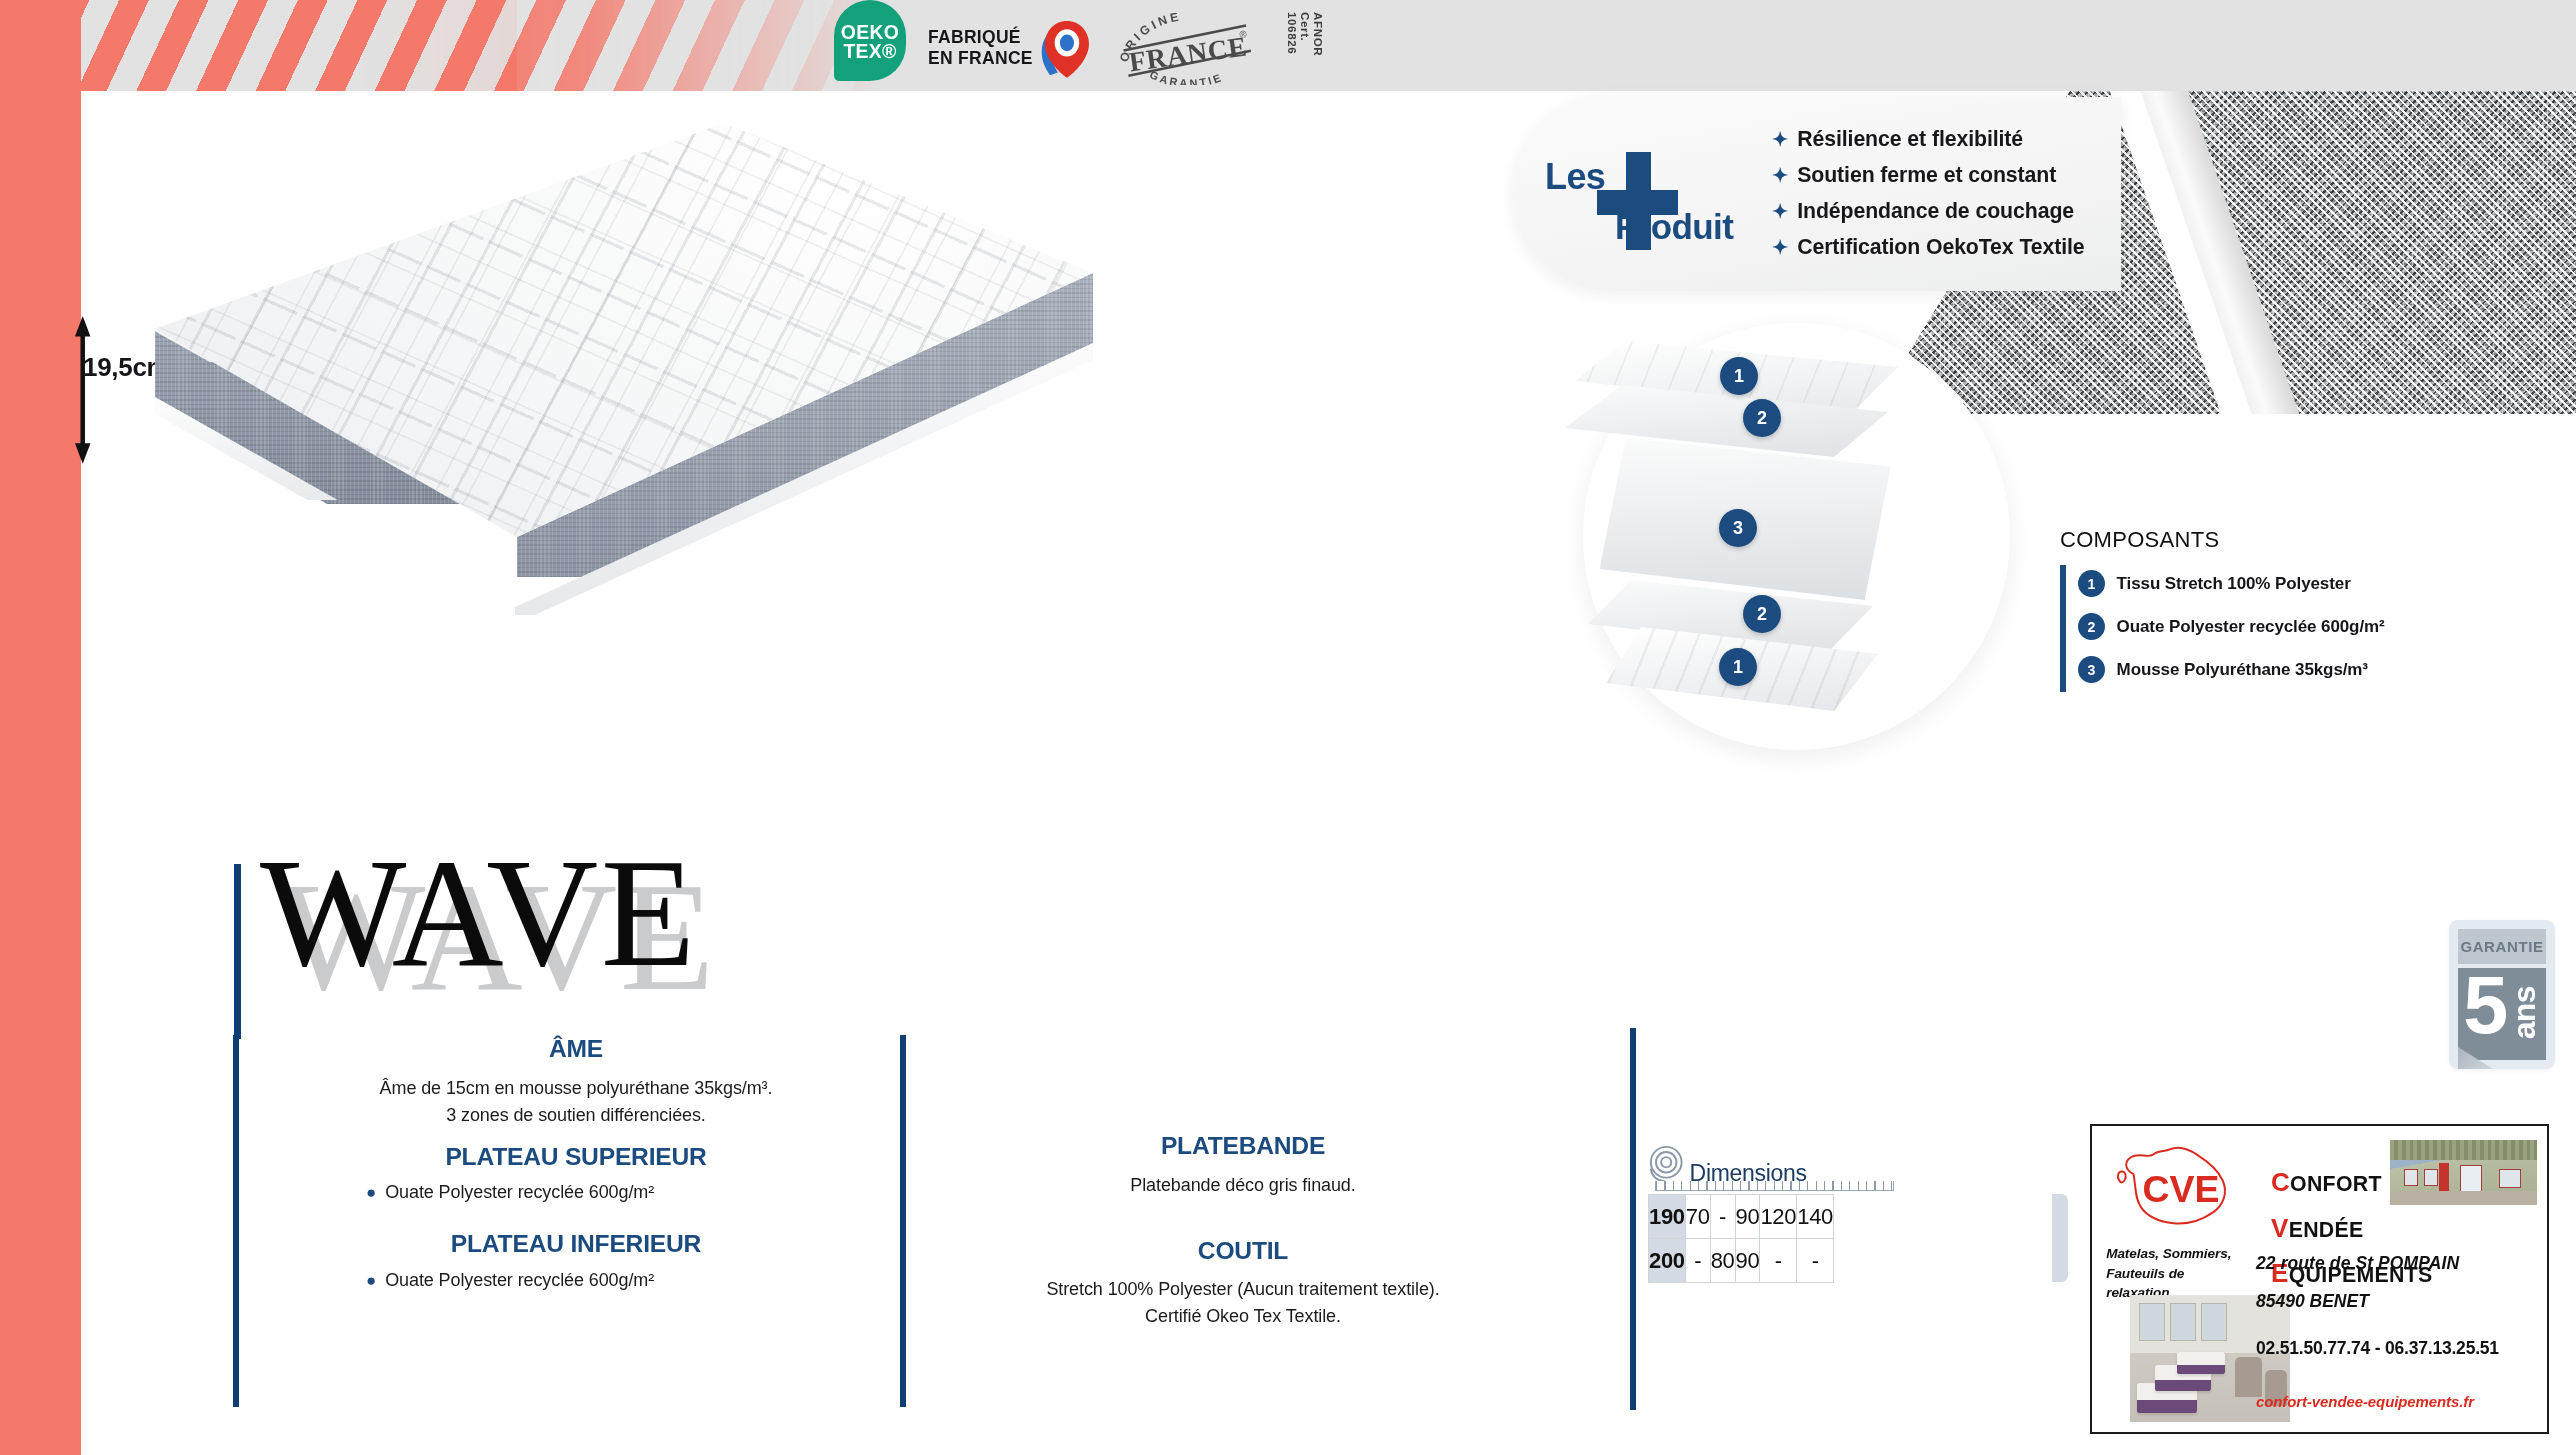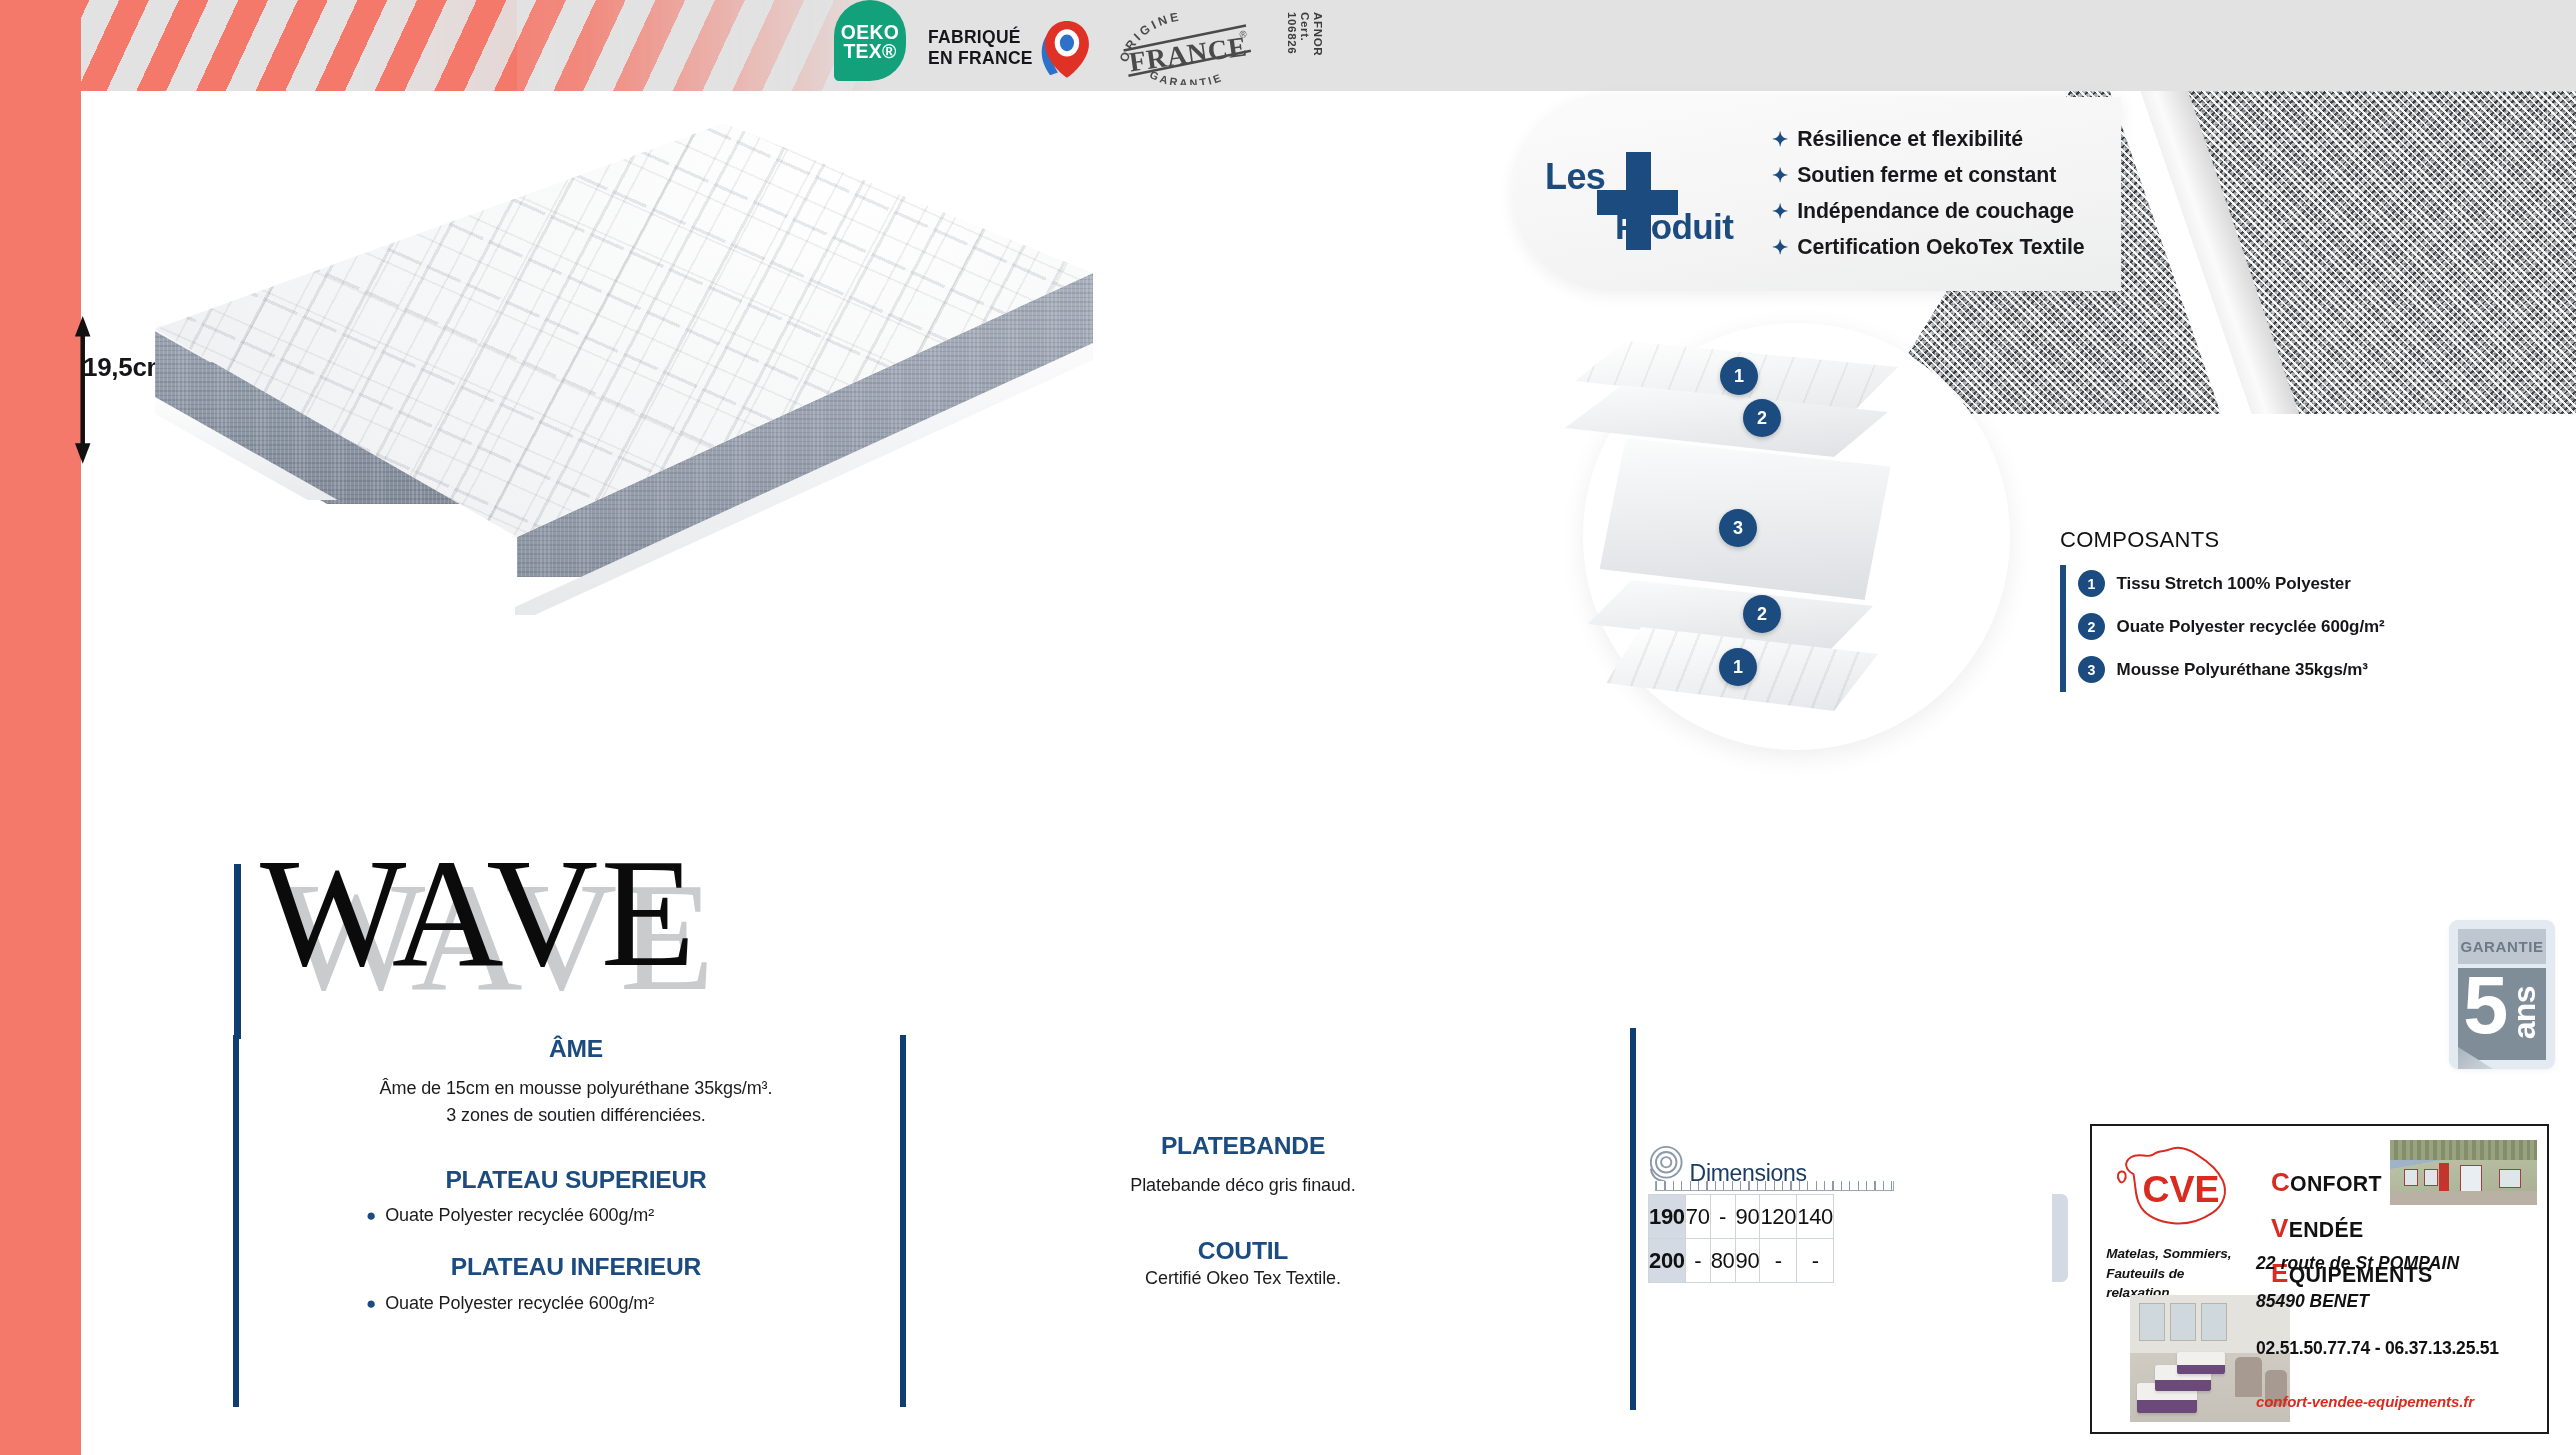--- a/index.html
+++ b/index.html
@@ -432,41 +432,42 @@
     <div class="wave-text">WAVE</div>
   </div>
 
   <div class="spec-col" style="left:233px;top:1035px;width:647px;">
     <div class="spec-rule" style="left:0;top:0;height:372px;"></div>
     <div style="padding-left:39px;">
       <div class="spec-h">ÂME</div>
       <div class="spec-p" style="margin-top:11.6px;">Âme de 15cm en mousse polyuréthane 35kgs/m³.</div>
       <div class="spec-p">3 zones de soutien différenciées.</div>
 
-      <div class="spec-h" style="margin-top:37px;">PLATEAU SUPERIEUR</div>
+      <div class="spec-h" style="margin-top:14px;">PLATEAU SUPERIEUR</div>
       <div class="spec-b" style="margin-top:11.6px;padding-left:94px;">
         <span class="dot">●</span>
         <span>Ouate Polyester recyclée 600g/m²</span>
       </div>
 
       <div class="spec-h" style="margin-top:27px;">PLATEAU INFERIEUR</div>
       <div class="spec-b" style="margin-top:11.6px;padding-left:94px;">
         <span class="dot">●</span>
         <span>Ouate Polyester recyclée 600g/m²</span>
       </div>
     </div>
   </div>
 
   <div class="spec-col" style="left:900px;top:1035px;width:647px;">
     <div class="spec-rule" style="left:0;top:0;height:372px;"></div>
     <div style="padding-left:39px;padding-top:97px;">
       <div class="spec-h">PLATEBANDE</div>
       <div class="spec-p" style="margin-top:11.6px;">Platebande déco gris finaud.</div>
 
       <div class="spec-h" style="margin-top:38px;">COUTIL</div>
+      <div class="spec-p" style="margin-top:11.6px;">Stretch 100% Polyester (Aucun traitement textile).</div>
       <div class="spec-p">Certifié Okeo Tex Textile.</div>
     </div>
   </div>
 
   <div class="dims">
     <div class="dims-rule"></div>
     <div class="dims-head">
       <svg class="tape-icon" viewBox="0 0 60 64">
         <circle cx="28" cy="30" r="24" fill="none" stroke="#8c99a8" stroke-width="3"></circle>
         <circle cx="28" cy="30" r="16" fill="none" stroke="#8c99a8" stroke-width="3"></circle>

